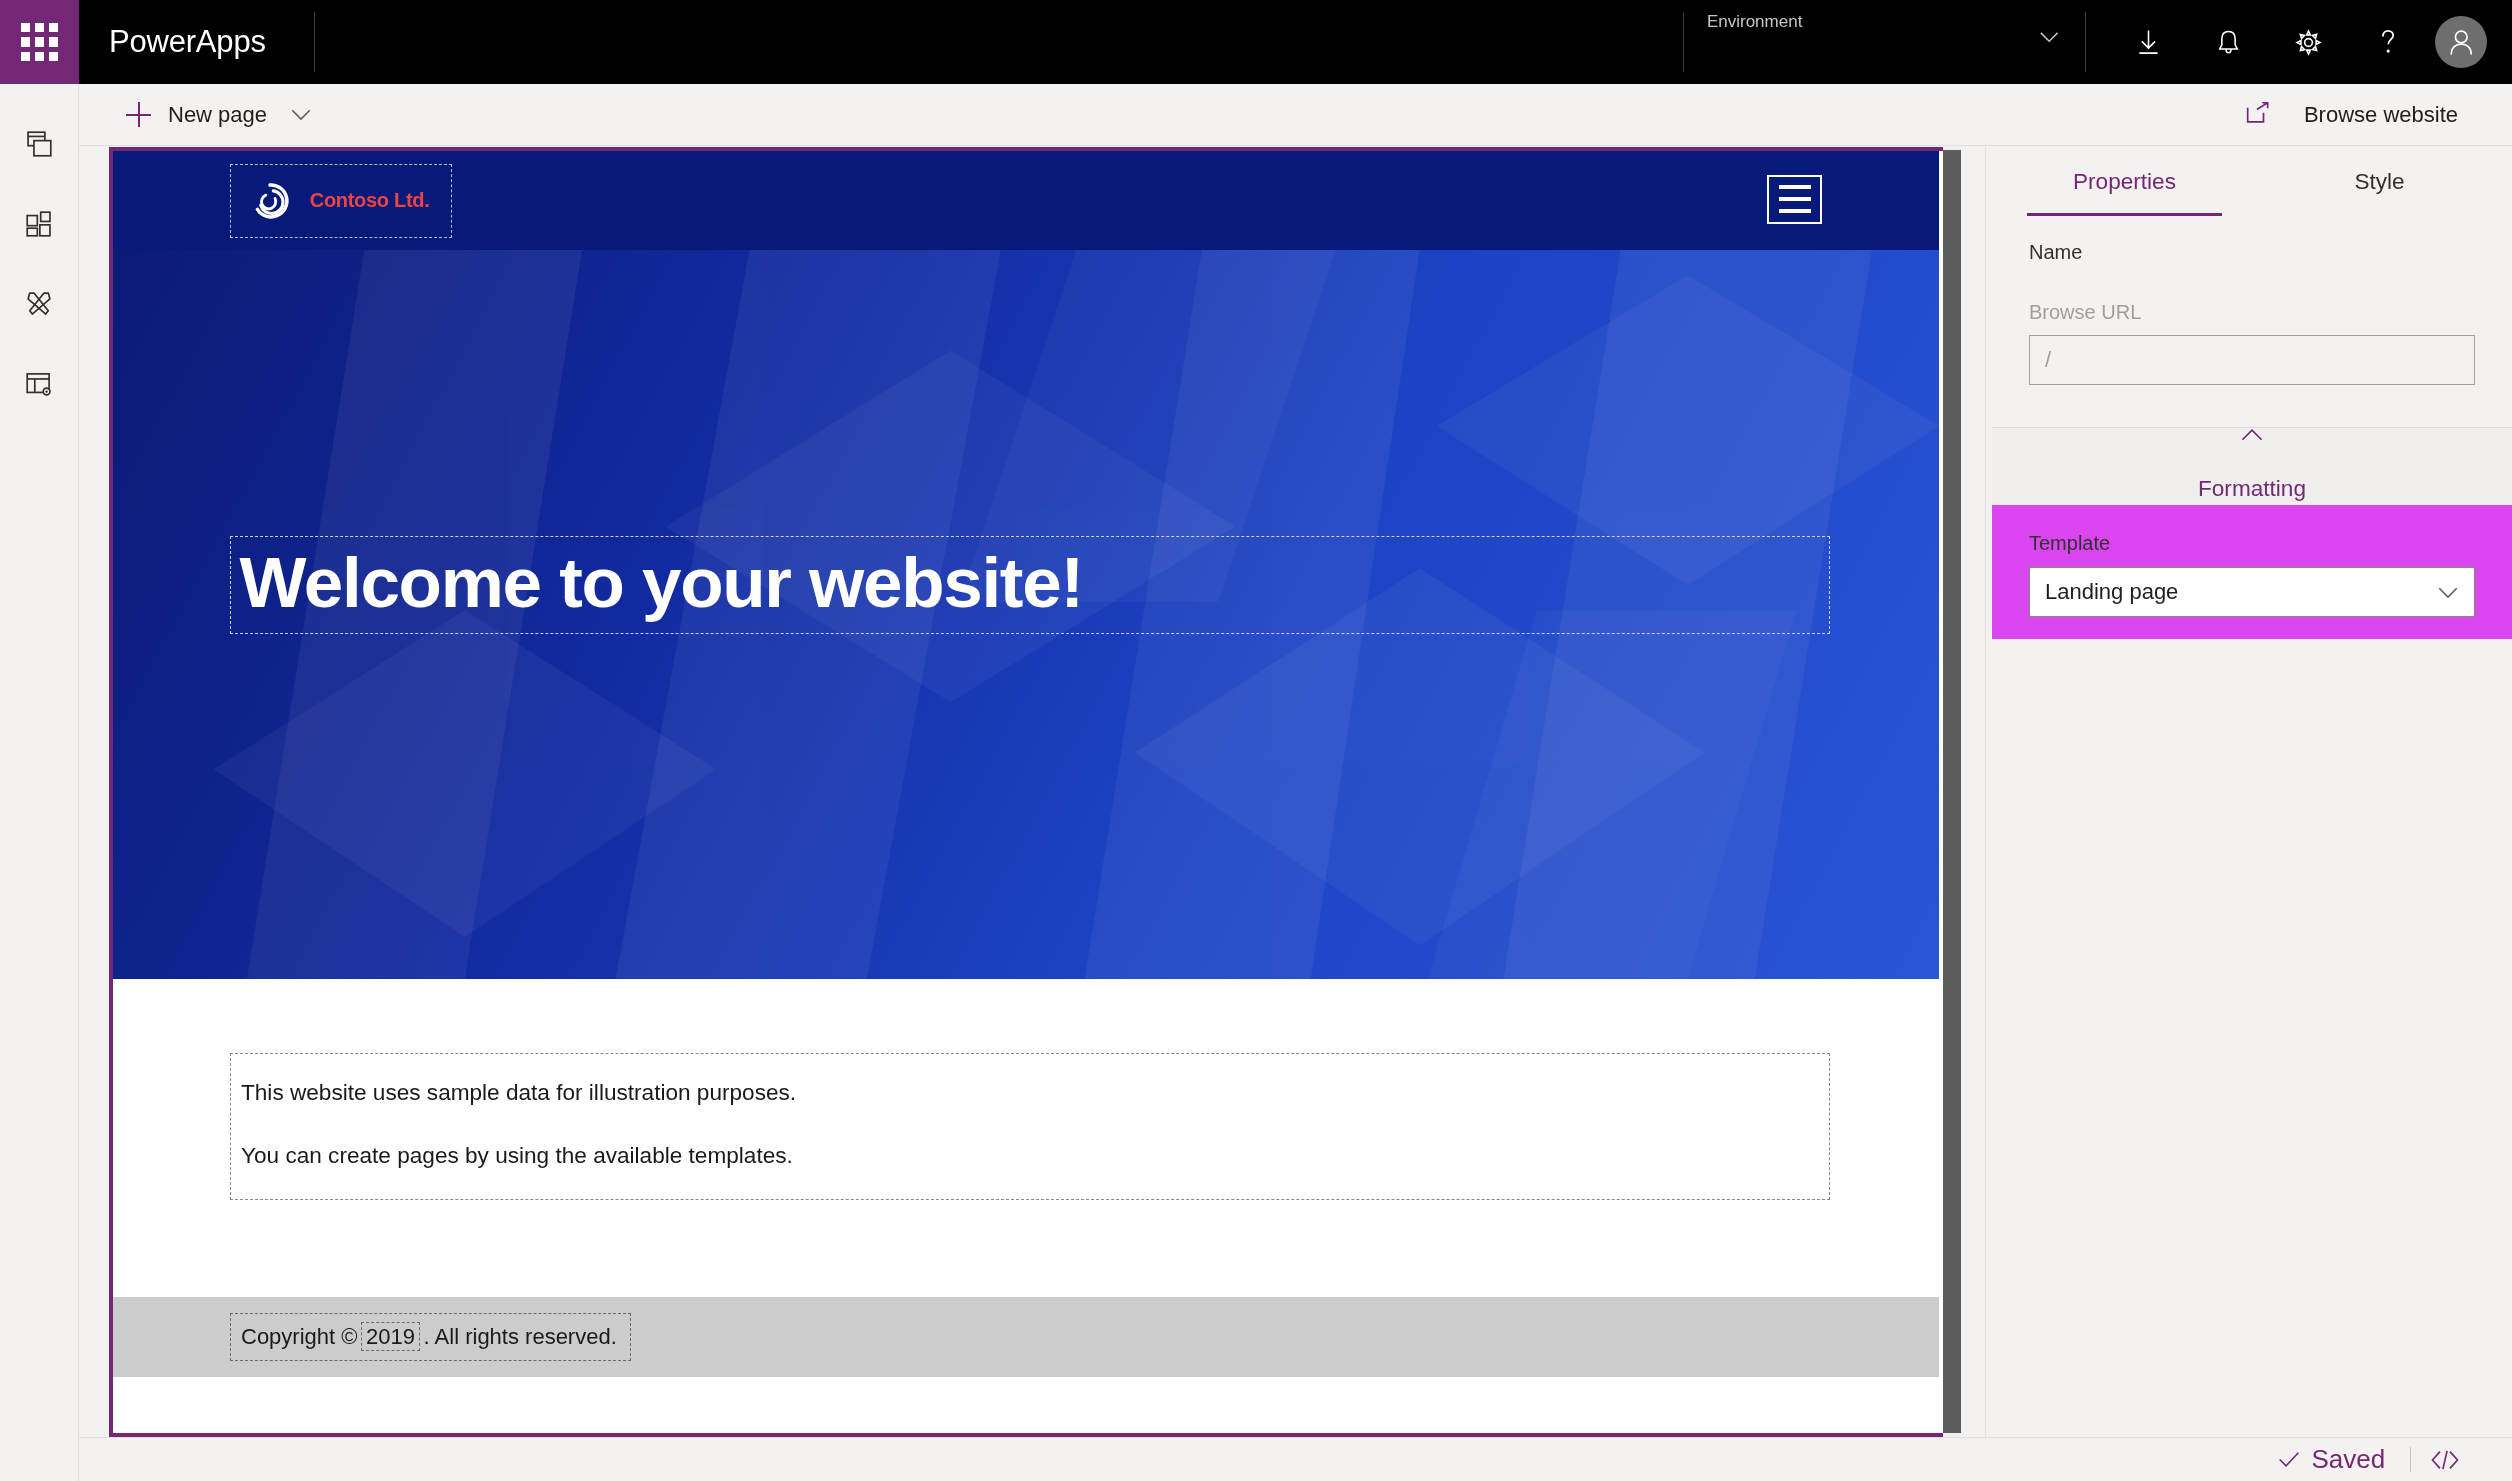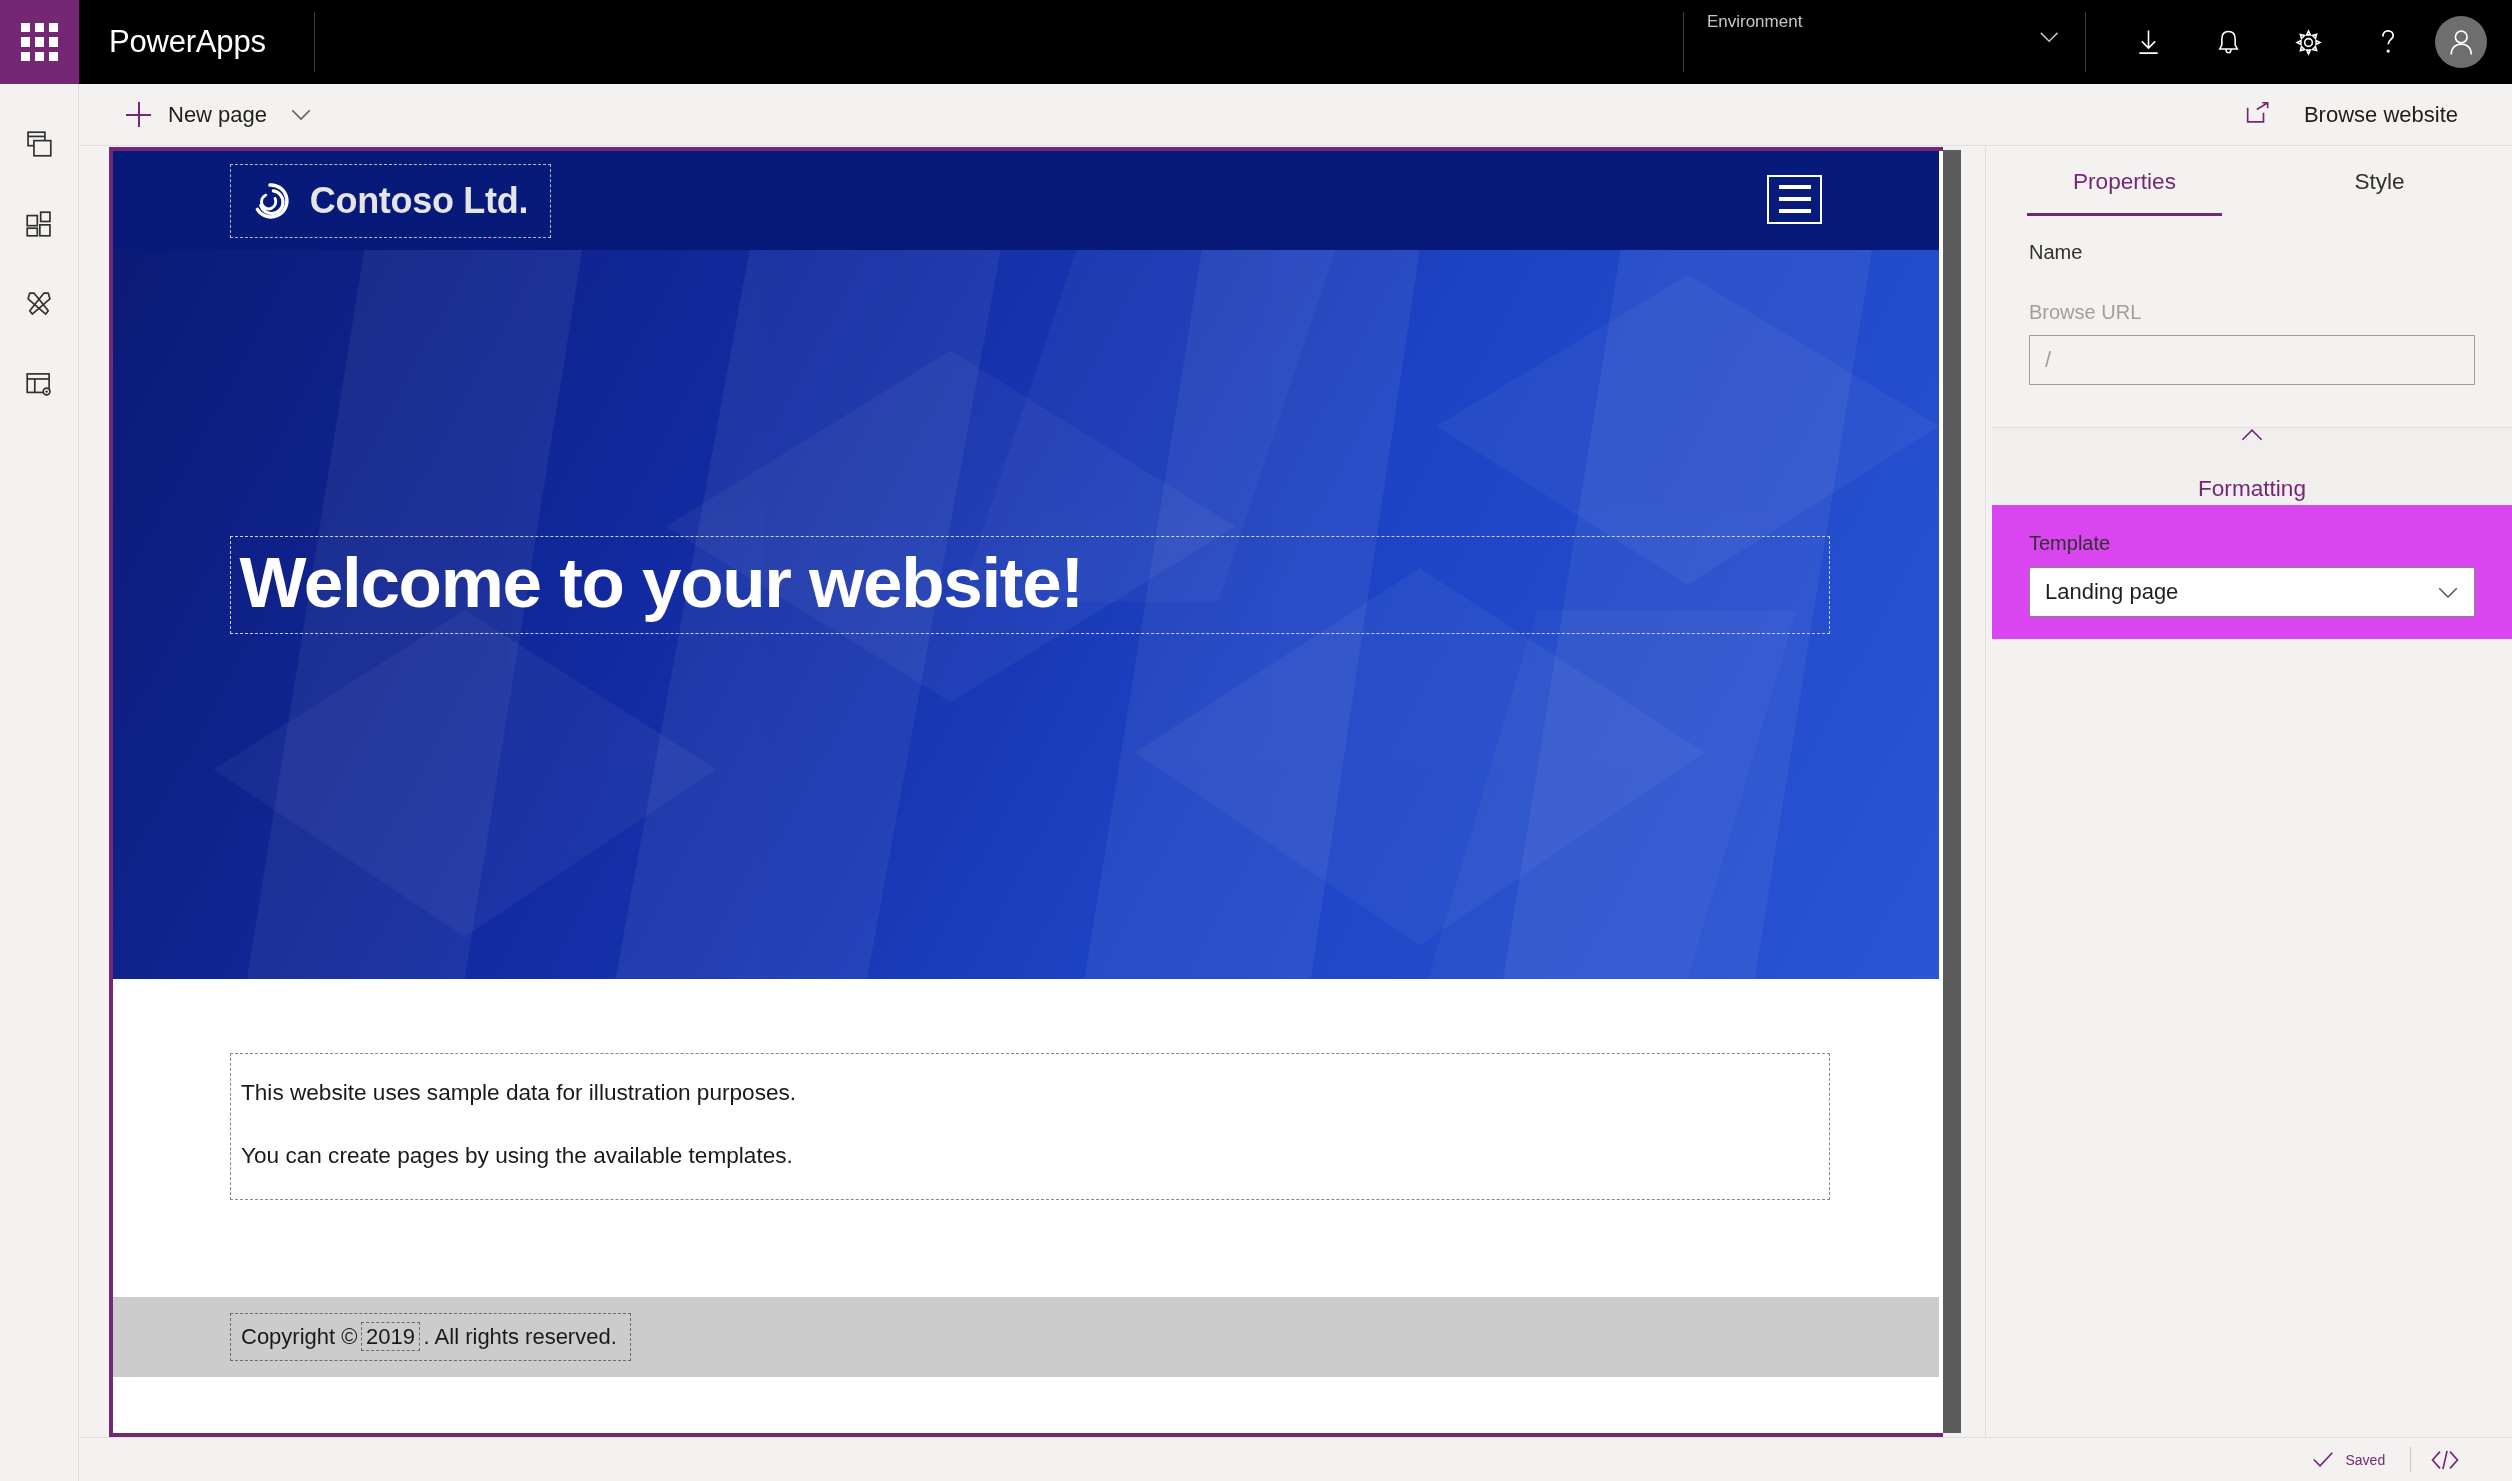--- a/index.html
+++ b/index.html
@@ -108,21 +108,21 @@
     height:99px; background:#071a7a; display:flex; align-items:center;
     position:relative;
   }
   .logo-box {
     margin-left:117px; border:1.7px dashed #b9b9c9;
     padding:15px 22px 15px 18.4px; display:flex; align-items:center; gap:18.4px;
     cursor:pointer;
   }
   .logo-mark { width:42px; height:42px; flex-shrink:0; }
   .logo-text {
-    color:#e5e5e5; font-size:36px; font-weight:700; letter-spacing:-0.3px;
+    color:#ef4444; font-size:20px; font-weight:700; letter-spacing:-0.3px;
     white-space:nowrap;
   }
   .burger {
     position:absolute; right:117px; top:23.5px;
     width:55px; height:49px; border:2.5px solid #ffffff;
     display:flex; flex-direction:column; justify-content:center;
     align-items:center; gap:7.5px; cursor:pointer;
   }
   .burger i { display:block; width:32px; height:4.2px; background:#ffffff; }
 
@@ -241,21 +241,21 @@
     position:absolute; bottom:0; left:79px; width:2433px; height:44px;
     background:#f3f2f1; border-top:0.8px solid #e1dfdd;
     display:flex; align-items:center; justify-content:flex-end;
     padding-right:34px;
   }
   .status-saved {
     display:flex; align-items:center; gap:11.7px; cursor:default;
     padding-right:25px;
   }
   .status-check { width:22px; height:17px; }
-  .status-text { font-size:14px; color:#742774; }
+  .status-text { font-size:26px; color:#742774; }
   .status-div { width:0.8px; height:25px; background:#c8c6c4; }
   .status-code {
     width:67px; display:flex; align-items:center; justify-content:center;
     cursor:pointer;
   }
   .status-code svg { display:block; }
 </style>
 </head>
 <body>
 

